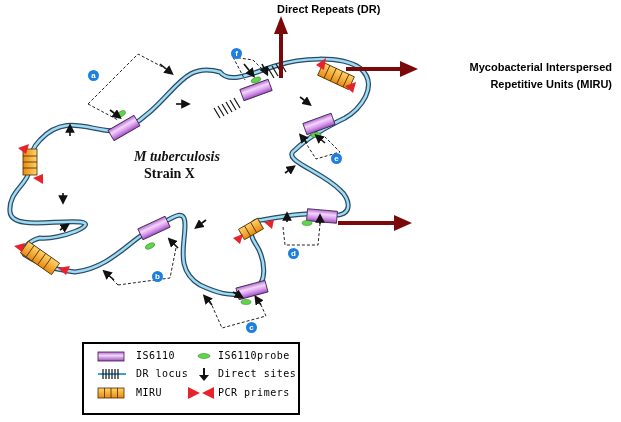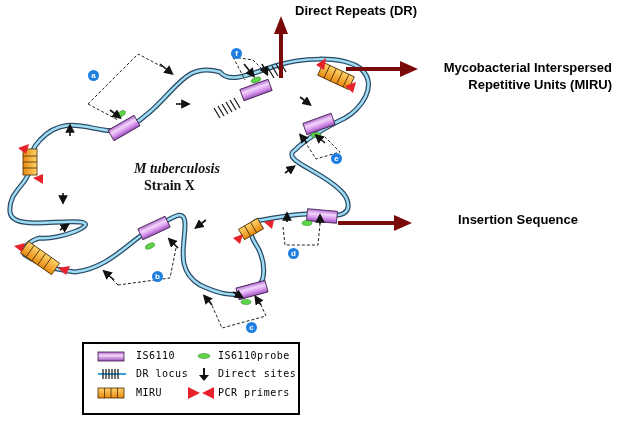--- a/index.html
+++ b/index.html
@@ -1,18 +1,18 @@
 <!DOCTYPE html>
 <html><head>
 <meta charset="utf-8">
 <style>
   html, body { margin: 0; padding: 0; background: #ffffff; }
   body { width: 621px; height: 422px; position: relative; overflow: hidden; font-family: "Liberation Sans", sans-serif; }
   #canvas { position: absolute; left: 0; top: 0; }
-  .lbl { position: absolute; font-family: "Liberation Sans", sans-serif; font-weight: bold; font-size: 13px; color: #000; white-space: nowrap; margin-left: 18px; }
+  .lbl { position: absolute; font-family: "Liberation Sans", sans-serif; font-weight: bold; font-size: 11px; color: #000; white-space: nowrap; }
   .lbl-right { text-align: right; }
   .center-title { position: absolute; font-family: "Liberation Serif", serif; font-weight: bold; font-size: 14px; color: #111; line-height: 17px; }
   .center-title .it { font-style: italic; }
   .legend { position: absolute; left: 82px; top: 342px; width: 218px; height: 73px; border: 2px solid #000; background: #fff; box-sizing: border-box; }
   .leg-item { position: absolute; font-family: "DejaVu Sans Mono", monospace; font-size: 10px; color: #000; white-space: nowrap; letter-spacing: 0.5px; }
   .badge { position: absolute; width: 11px; height: 11px; border-radius: 50%; background: #1f7fe0; color: #fff; font-family: "Liberation Sans", sans-serif; font-weight: bold; font-size: 8px; line-height: 11px; text-align: center; }
 </style>
 </head>
 <body>
 
@@ -200,34 +200,33 @@
   </g>
 </svg>
 
 <div class="badge" style="left:88px;top:70px;">a</div>
 <div class="badge" style="left:152px;top:271px;">b</div>
 <div class="badge" style="left:246px;top:322px;">c</div>
 <div class="badge" style="left:288px;top:248px;">d</div>
 <div class="badge" style="left:331px;top:153px;">e</div>
 <div class="badge" style="left:231px;top:48px;">f</div>
 
-<div class="center-title" style="left:134px;top:160px;">
+<div class="center-title" style="left:134px;top:148px;">
   <div class="it">M tuberculosis</div>
   <div style="padding-left:10px;">Strain X</div>
 </div>
 
 <div class="lbl" style="left:277px;top:3px;">Direct Repeats (DR)</div>
 
 <div class="lbl lbl-right" style="right:9px;top:59px;line-height:17px;">
   <div>Mycobacterial Interspersed</div>
   <div>Repetitive Units (MIRU)</div>
 </div>
 
 <div class="lbl lbl-right" style="right:43px;top:211px;line-height:17px;">
-  <div>Insertion Sequence</div>
 </div>
 
 <div class="legend">
   <svg style="position:absolute;left:0;top:0;" width="216" height="71">
     <defs>
       <linearGradient id="isGradL" x1="0" y1="0" x2="0" y2="1">
         <stop offset="0" stop-color="#b46ad0"></stop>
           <stop offset="0.4" stop-color="#f3d6fb"></stop>
           <stop offset="1" stop-color="#9a4fb8"></stop>
       </linearGradient>

